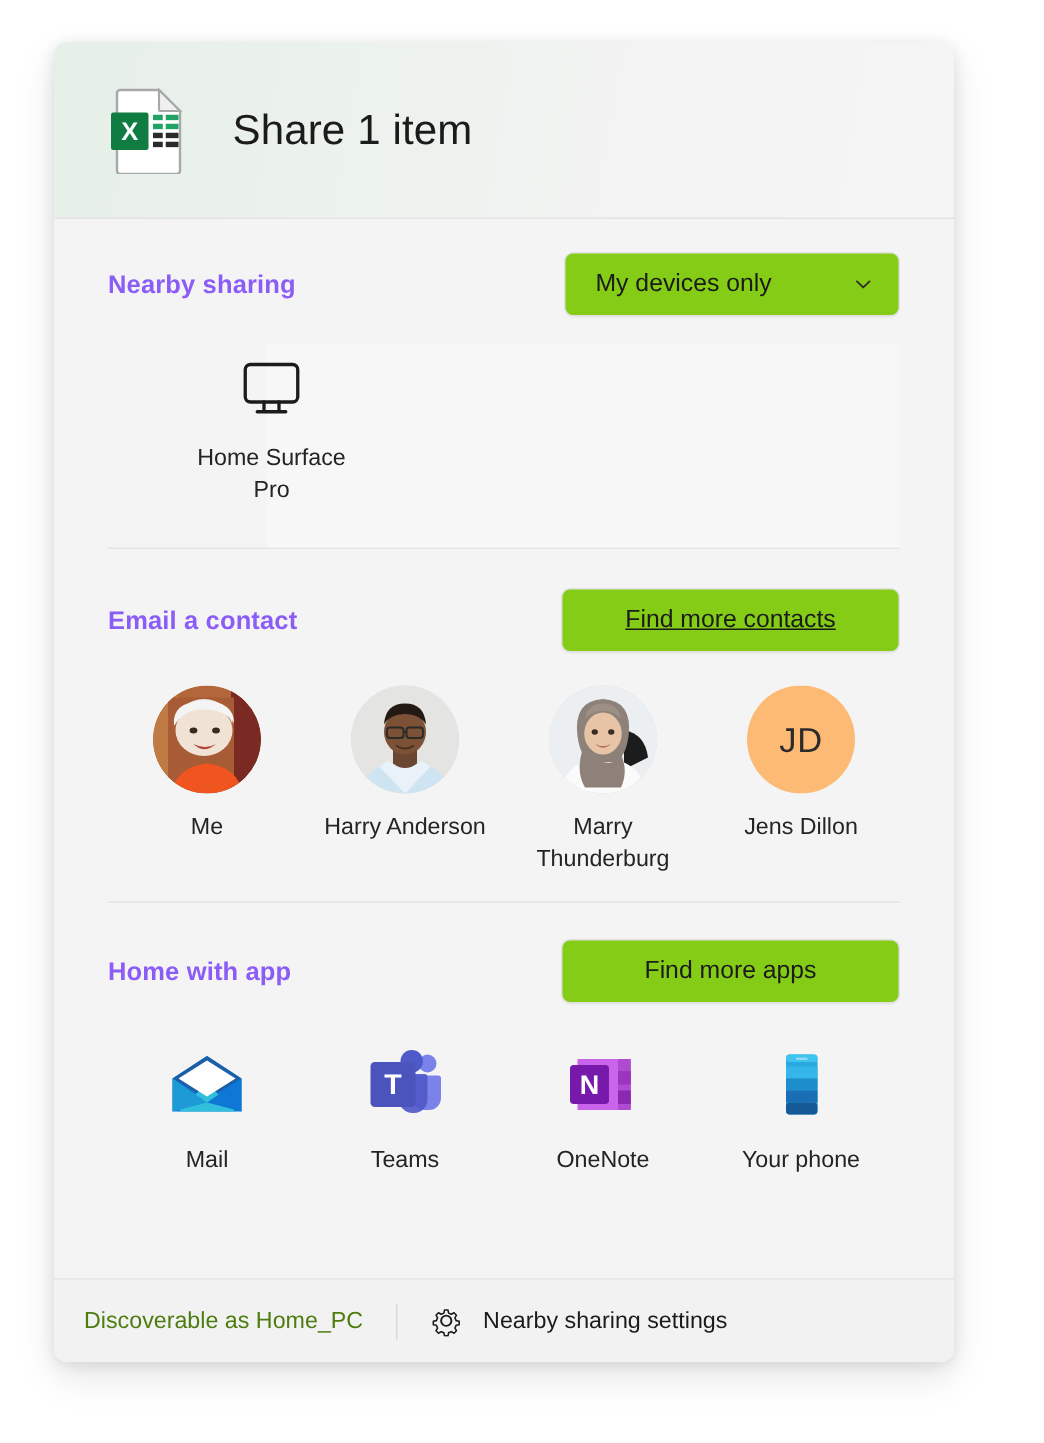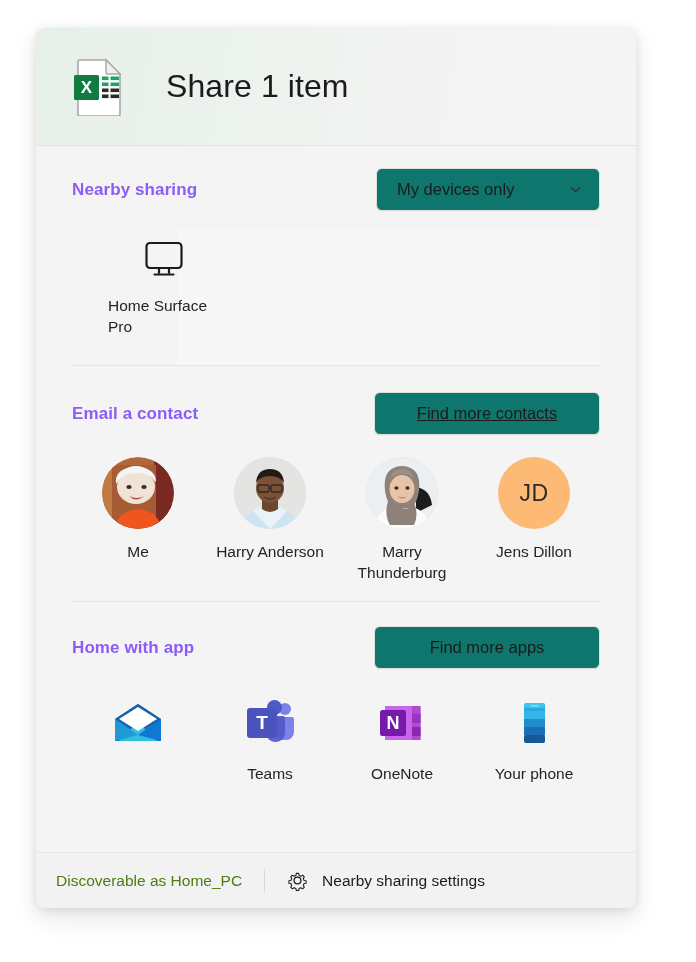--- a/index.html
+++ b/index.html
@@ -45,22 +45,22 @@
     background: linear-gradient(100deg, #e6efe8 0%, #ecf2ed 34%, #f2f3f2 62%, #f5f5f5 100%);
     border-bottom: 1px solid #e3e3e3;
   }
   .file-icon {
     width: 52px;
     height: 58px;
     flex: 0 0 52px;
     position: relative;
   }
   .header-title {
-    margin-left: 40px;
-    font-size: 32px;
+    margin-left: 29px;
+    font-size: 28px;
     color: #1b1b1b;
     font-weight: 400;
     letter-spacing: 0.1px;
   }
 
   
   .dialog-body {
     flex: 1 1 auto;
     position: relative;
     background: #f4f4f4;
@@ -73,21 +73,21 @@
     padding: 0 36px 0 36px;
   }
   .section-title {
     font-size: 17px;
     font-weight: bold;
     color: #8b5cf6;
     letter-spacing: 0.1px;
   }
 
   .pill-button {
-    background: #0f766e;
+    background: #84cc16;
     border: 1px solid #e0e0e0;
     border-radius: 6px;
     height: 43px;
     box-sizing: border-box;
     display: inline-flex;
     align-items: center;
     justify-content: center;
     font-size: 16.5px;
     color: #1b1b1b;
     font-family: "Liberation Sans", sans-serif;
@@ -117,23 +117,24 @@
   .device-panel-bg {
     position: absolute;
     left: 142px;
     top: 0;
     right: 36px;
     height: 136px;
     background: #f7f7f7;
   }
   .device-tile {
     position: absolute;
-    left: 72px;
+    left: 89px;
     top: 8px;
     width: 112px;
+    text-align: center;
     cursor: pointer;
   }
   .device-icon {
     height: 46px;
     display: flex;
     align-items: center;
     justify-content: center;
   }
   .device-label {
     margin-top: 12px;
@@ -402,20 +403,21 @@
             <div class="app-icon-wrap">
               <svg viewBox="0 0 56 56" width="56" height="56">
                 <path d="M5 24 L28 9 L51 24 V46 H5 Z" fill="#0f78d4"></path>
                 <path d="M5 24 L28 9 L51 24 L28 38 Z" fill="#1b5fa8"></path>
                 <path d="M9 46 L28 27 L47 46 Z" fill="#32bedd"></path>
                 <path d="M5 46 L5 24 L28 40 Z" fill="#1e9ad6"></path>
                 <path d="M51 46 L51 24 L28 40 Z" fill="#0f78d4"></path>
                 <path d="M9 24 L28 12 L47 24 L28 36 Z" fill="#ffffff"></path>
               </svg>
             </div>
+            <div class="tile-label">Mail</div>
           </div>
 
           <div class="tile">
             <div class="app-icon-wrap">
               <svg viewBox="0 0 56 56" width="56" height="56">
                 <circle cx="43" cy="14" r="6" fill="#7b83eb"></circle>
                 <circle cx="32.5" cy="12.5" r="7.5" fill="#5059c9"></circle>
                 <path d="M36 22 h14 a2 2 0 0 1 2 2 v13 a8 8 0 0 1 -8 8 h-3 a8 8 0 0 1 -8 -8 V24 a2 2 0 0 1 2 -2 z" fill="#7b83eb"></path>
                 <path d="M27 21 h14 a2 2 0 0 1 2 2 v15 a9 9 0 0 1 -9 9 h-1 a9 9 0 0 1 -9 -9 V23 a2 2 0 0 1 2 -2 z" fill="#5059c9" opacity="0.92"></path>
                 <rect x="5" y="13" width="30" height="30" rx="3" fill="#4b53bc"></rect>

